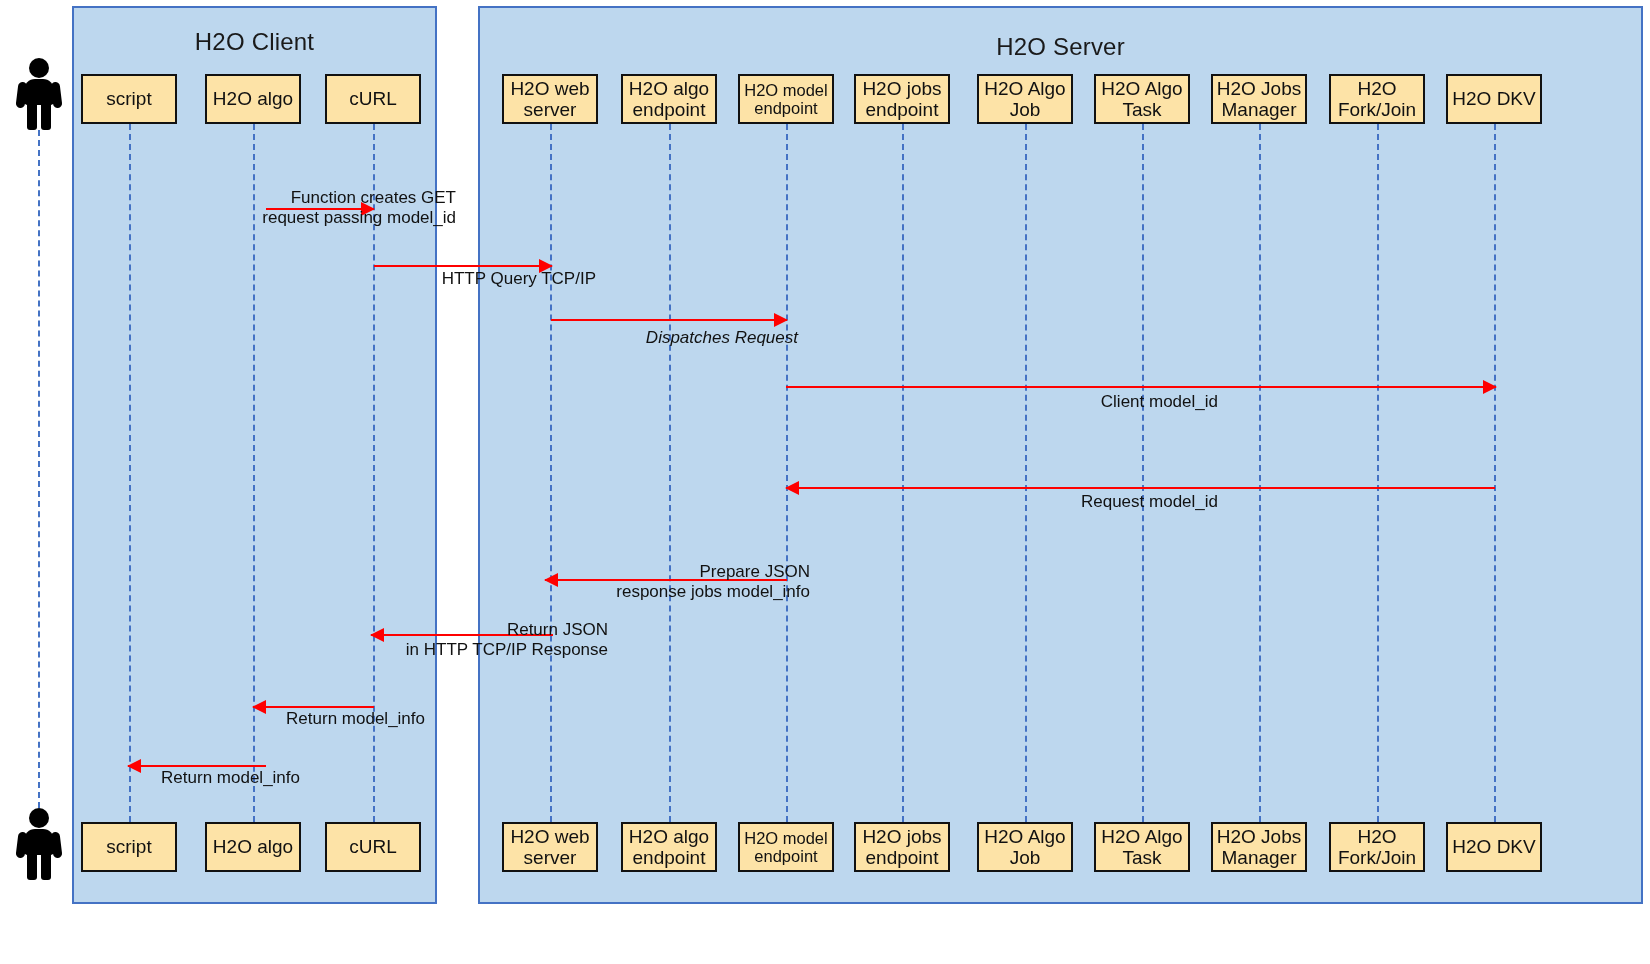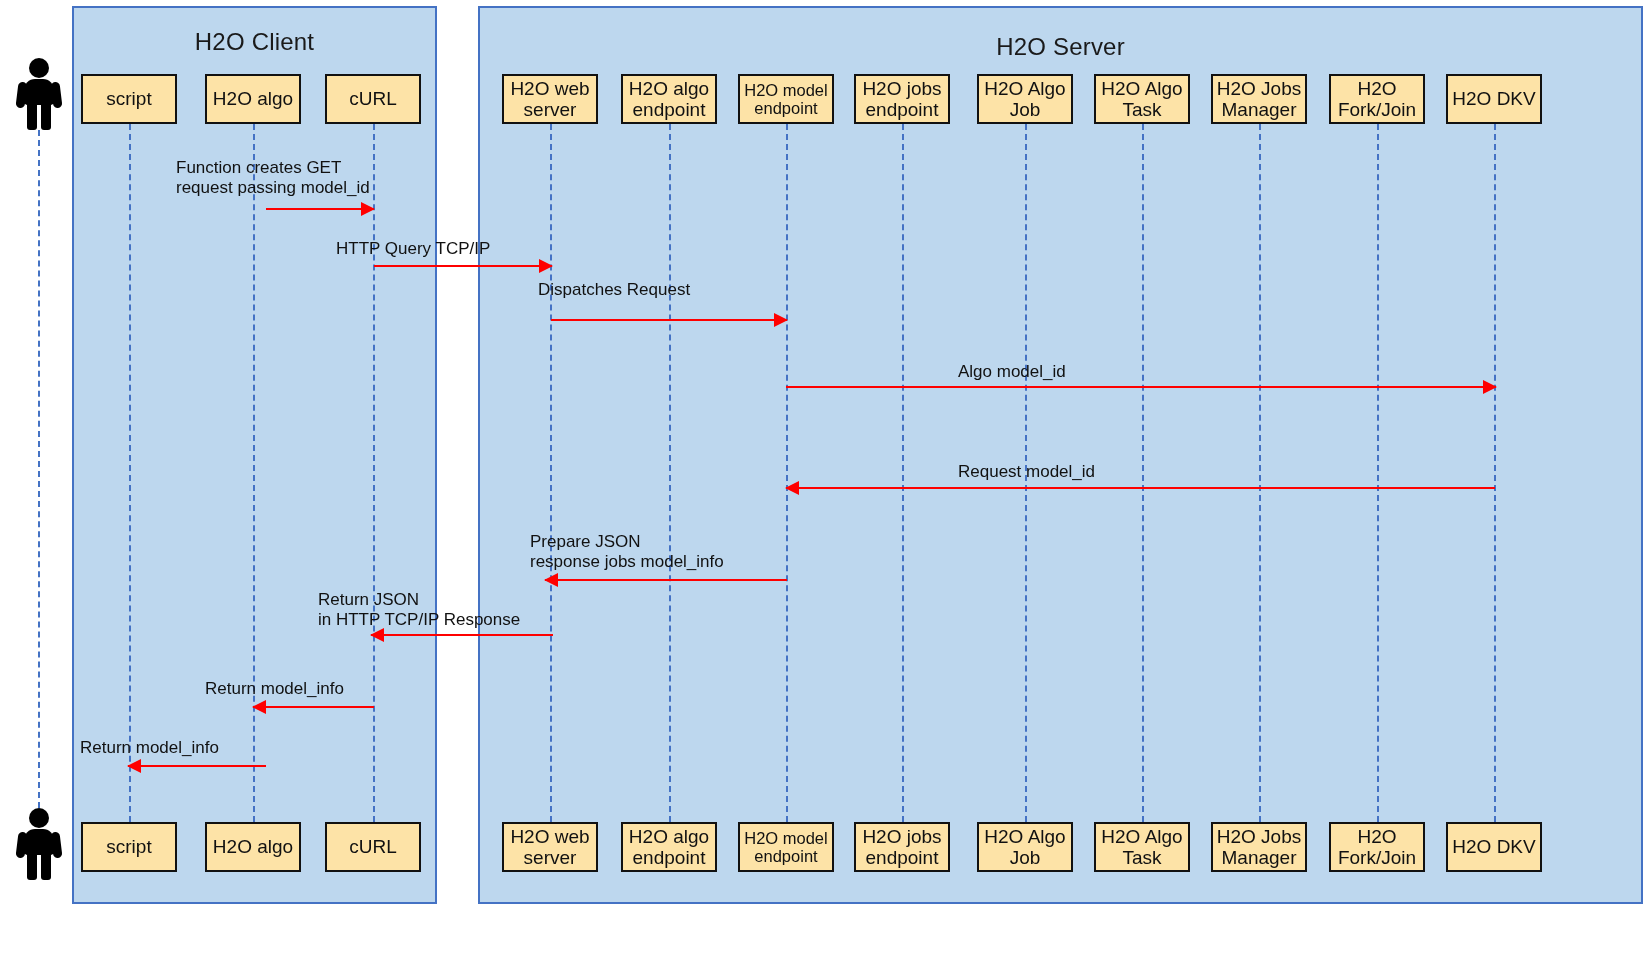--- a/index.html
+++ b/index.html
@@ -20,22 +20,22 @@
   
   .lifeline{position:absolute;width:0;border-left:2px dashed #4472c4;}
   .actor-lifeline{position:absolute;width:0;border-left:2px dashed #4472c4;}
 
   
   .msg{position:absolute;height:2px;background:#ff0000;}
   .msg .head{position:absolute;top:-6px;width:0;height:0;
              border-top:7px solid transparent;border-bottom:7px solid transparent;}
   .msg .head.r{right:-1px;border-left:14px solid #ff0000;}
   .msg .head.l{left:-1px;border-right:14px solid #ff0000;}
-  .msg-label{position:absolute;font-size:17px;color:#111;text-align:left;line-height:1.2;
-             white-space:pre-line;}
+  .msg-label{position:absolute;font-size:17px;color:#111;text-align:right;line-height:1.2;
+             white-space:pre-line;margin-top:30px;}
 
   
   .actor{position:absolute;width:46px;height:72px;}
   .actor .head{position:absolute;left:13px;top:0;width:20px;height:20px;border-radius:50%;background:#000;}
   .actor .body{position:absolute;left:8px;top:21px;width:30px;height:26px;border-radius:11px 11px 4px 4px;background:#000;}
   .actor .armL{position:absolute;left:1px;top:24px;width:9px;height:26px;border-radius:5px;background:#000;transform:rotate(7deg);}
   .actor .armR{position:absolute;right:1px;top:24px;width:9px;height:26px;border-radius:5px;background:#000;transform:rotate(-7deg);}
   .actor .legL{position:absolute;left:11px;top:44px;width:10px;height:28px;border-radius:3px;background:#000;}
   .actor .legR{position:absolute;left:25px;top:44px;width:10px;height:28px;border-radius:3px;background:#000;}
   .actor .gap{position:absolute;left:21px;top:48px;width:4px;height:26px;background:#fff;}
@@ -182,25 +182,25 @@
       </div>
       <div class="msg-label" style="left: 176px; top: 158px; width: 280px;">Function creates GET
 request passing model_id</div>
       <div class="msg" style="left: 374px; top: 265px; width: 178px;">
         <div class="head r"></div>
       </div>
       <div class="msg-label" style="left: 336px; top: 239px; width: 260px;">HTTP  Query TCP/IP</div>
       <div class="msg" style="left: 551px; top: 319px; width: 236px;">
         <div class="head r"></div>
       </div>
-      <div class="msg-label" style="left: 538px; top: 280px; width: 260px;">Dispatches Request</div>
+      <div class="msg-label" style="left: 538px; top: 298px; width: 260px; font-style: italic;">Dispatches Request</div>
       <div class="msg" style="left: 786px; top: 386px; width: 710px;">
         <div class="head r"></div>
       </div>
-      <div class="msg-label" style="left: 958px; top: 362px; width: 260px;">Algo model_id</div>
+      <div class="msg-label" style="left: 958px; top: 362px; width: 260px;">Client model_id</div>
       <div class="msg" style="left: 786px; top: 487px; width: 709px;">
         <div class="head l"></div>
       </div>
       <div class="msg-label" style="left: 958px; top: 462px; width: 260px;">Request model_id</div>
       <div class="msg" style="left: 545px; top: 579px; width: 242px;">
         <div class="head l"></div>
       </div>
       <div class="msg-label" style="left: 530px; top: 532px; width: 280px;">Prepare JSON
 response jobs model_info</div>
       <div class="msg" style="left: 371px; top: 634px; width: 182px;">

